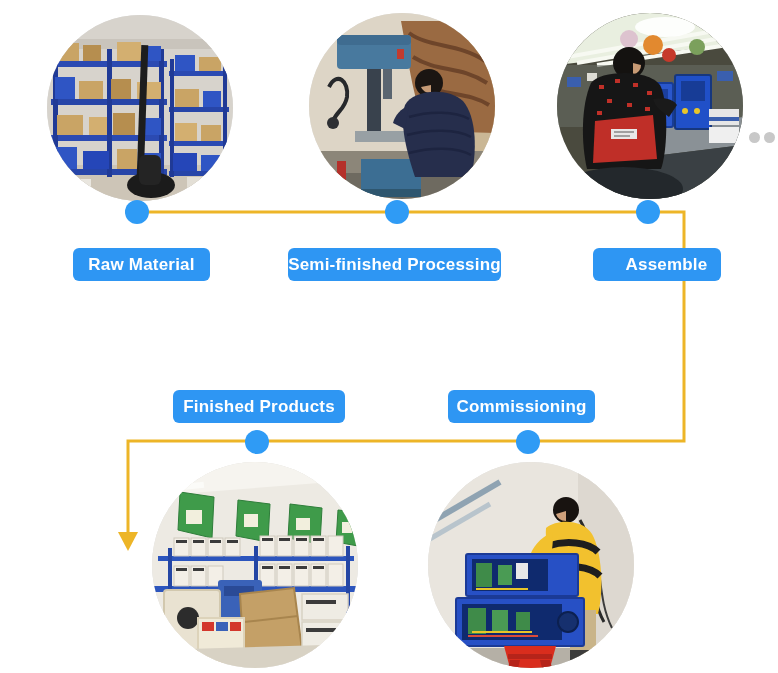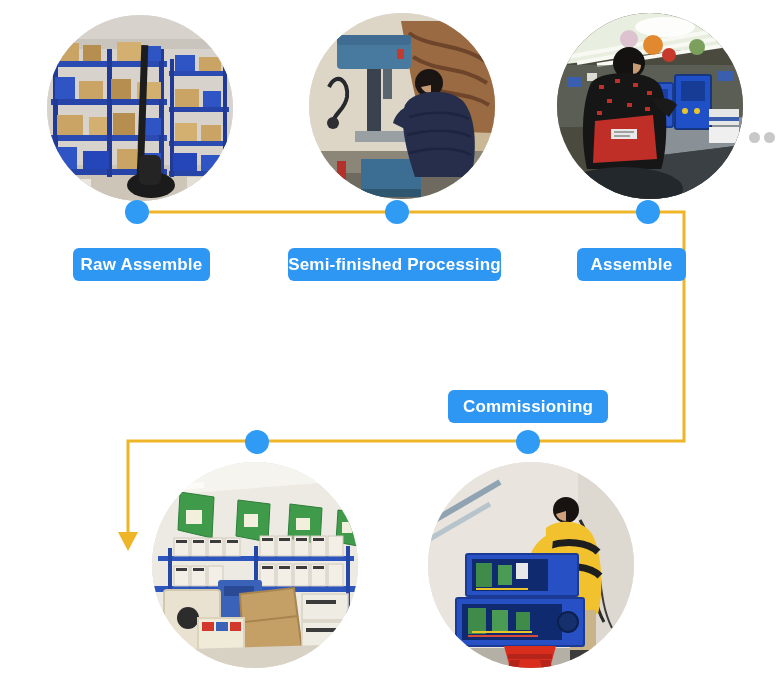--- a/index.html
+++ b/index.html
@@ -23,23 +23,23 @@
   #photo-fin{left:152px;top:462px;}
   #photo-com{left:428px;top:462px;}
   .connector{position:absolute;left:0;top:0;z-index:2;pointer-events:none;}
   .step-label{
     position:absolute;z-index:3;background:var(--accent);color:var(--txt);
     border-radius:6px;display:flex;align-items:center;justify-content:center;
     font-size:17px;font-weight:bold;letter-spacing:.2px;white-space:nowrap;
   }
   #lbl-raw {left:73px; top:248px;width:137px;height:33px;}
   #lbl-semi{left:288px;top:248px;width:213px;height:33px;}
-  #lbl-asm {left:577px;top:248px;width:109px;height:33px;}
+  #lbl-asm {left:593px;top:248px;width:109px;height:33px;padding-left:19px;}
   #lbl-fin {left:173px;top:390px;width:172px;height:33px;}
-  #lbl-com {left:448px;top:390px;width:160px;height:33px;}
+  #lbl-com {left:448px;top:390px;width:147px;height:33px;}
   .pager{position:absolute;right:3px;top:132px;z-index:4;display:flex;gap:4px;}
   .pager-dot{width:11px;height:11px;border-radius:50%;background:var(--pager);display:inline-block;cursor:pointer;}
 </style>
 </head>
 <body>
 
 <div class="canvas">
 
   <div class="photo p-top" id="photo-raw">
     <svg viewBox="0 0 186 186">
@@ -319,23 +319,24 @@
     <polygon points="118,532 138,532 128,551" fill="var(--yellow)"></polygon>
     <g fill="var(--dot)">
       <circle cx="137" cy="212" r="12"></circle>
       <circle cx="397" cy="212" r="12"></circle>
       <circle cx="648" cy="212" r="12"></circle>
       <circle cx="257" cy="442" r="12"></circle>
       <circle cx="528" cy="442" r="12"></circle>
     </g>
   </svg>
 
-  <div class="step-label" id="lbl-raw">Raw Assemble</div>
+  <div class="step-label" id="lbl-raw">Raw Material</div>
   <div class="step-label" id="lbl-semi">Semi-finished Processing</div>
   <div class="step-label" id="lbl-asm">Assemble</div>
+  <div class="step-label" id="lbl-fin">Finished Products</div>
   <div class="step-label" id="lbl-com">Commissioning</div>
 
   <div class="pager">
     <span class="pager-dot"></span>
     <span class="pager-dot"></span>
   </div>
 
 </div>
 
 </body></html>

